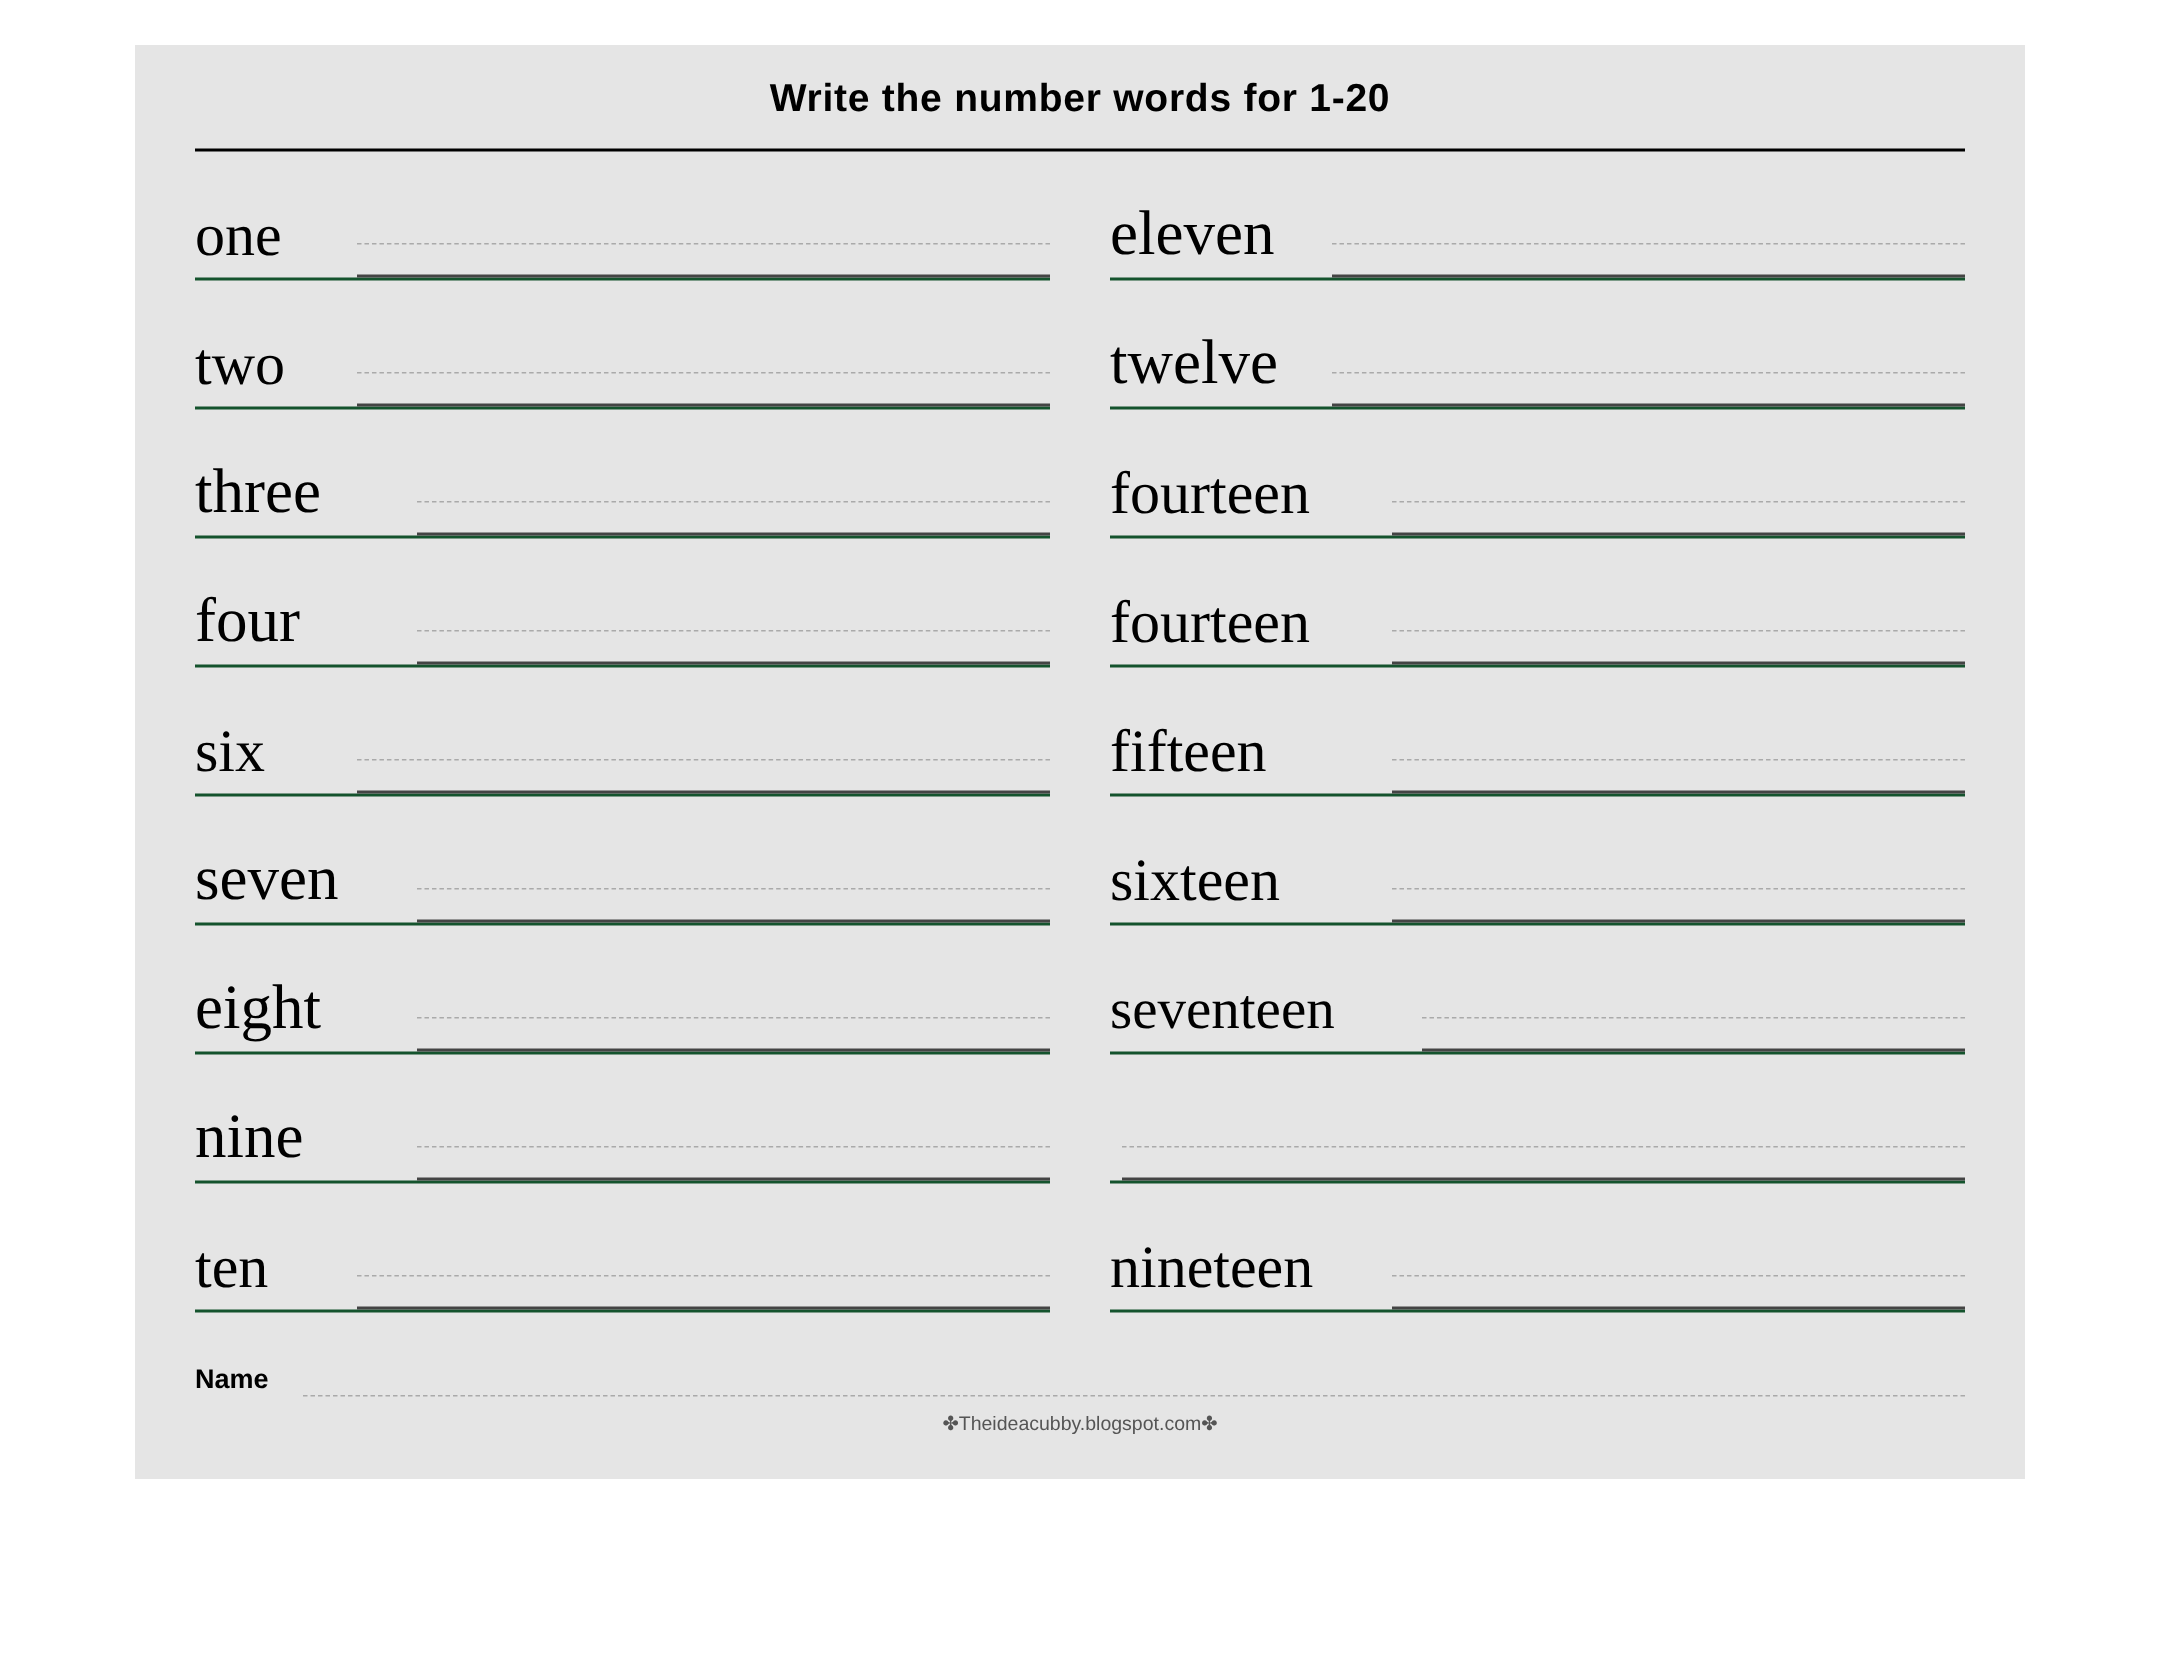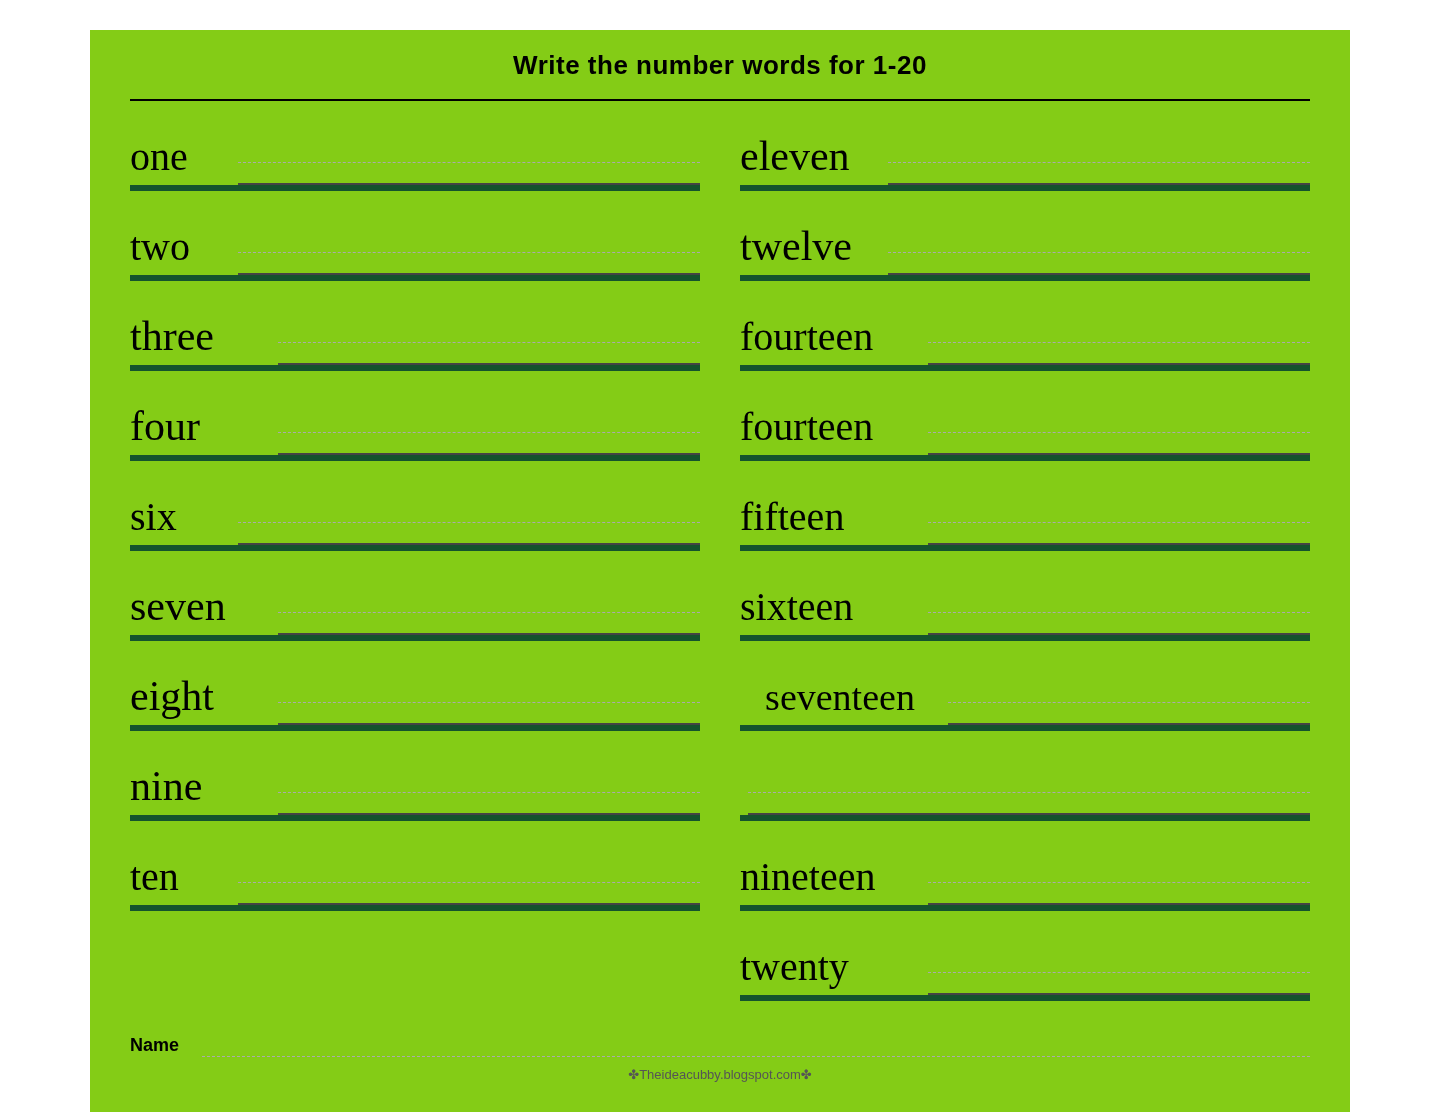--- a/index.html
+++ b/index.html
@@ -14,21 +14,21 @@
       min-height: 1112px;
       font-family: 'Times New Roman', serif;
       display: flex;
       justify-content: center;
       align-items: flex-start;
     }
 
     .worksheet {
       width: 1260px;
       margin: 30px auto;
-      background: #84cc16;
+      background: #e5e5e5;
       padding: 20px 40px 30px 40px;
     }
 
     .title {
       text-align: center;
       font-size: 26px;
       font-weight: bold;
       font-family: Arial, sans-serif;
       margin-bottom: 18px;
       letter-spacing: 0.5px;
@@ -69,26 +69,25 @@
     }
 
     .number-word.large {
       font-size: 40px;
       min-width: 180px;
     }
 
     .number-word.xlarge {
       font-size: 38px;
       min-width: 200px;
-      text-align: center;
     }
 
     
     .entry {
-      border-bottom: 6px solid #14532d;
+      border-bottom: 2px solid #14532d;
       padding-top: 4px;
       padding-bottom: 0;
     }
 
     .entry-inner {
       display: flex;
       align-items: flex-end;
       min-height: 80px;
     }
 
@@ -315,29 +314,20 @@
         </div>
         <div class="entry">
           <div class="entry-inner">
             <span class="number-word hw word-label large">nineteen</span>
             <div class="ruled-lines">
               <div class="ruled-dash"></div>
               <div class="ruled-solid"></div>
             </div>
           </div>
         </div>
-        <div class="entry">
-          <div class="entry-inner">
-            <span class="number-word hw word-label large">twenty</span>
-            <div class="ruled-lines">
-              <div class="ruled-dash"></div>
-              <div class="ruled-solid"></div>
-            </div>
-          </div>
-        </div>
       </div>
   </div>
 
   <div class="name-row">
     <span class="name-label">Name</span>
     <div class="name-line"></div>
   </div>
 
   <div class="footer">✤Theideacubby.blogspot.com✤</div>
 </div>

